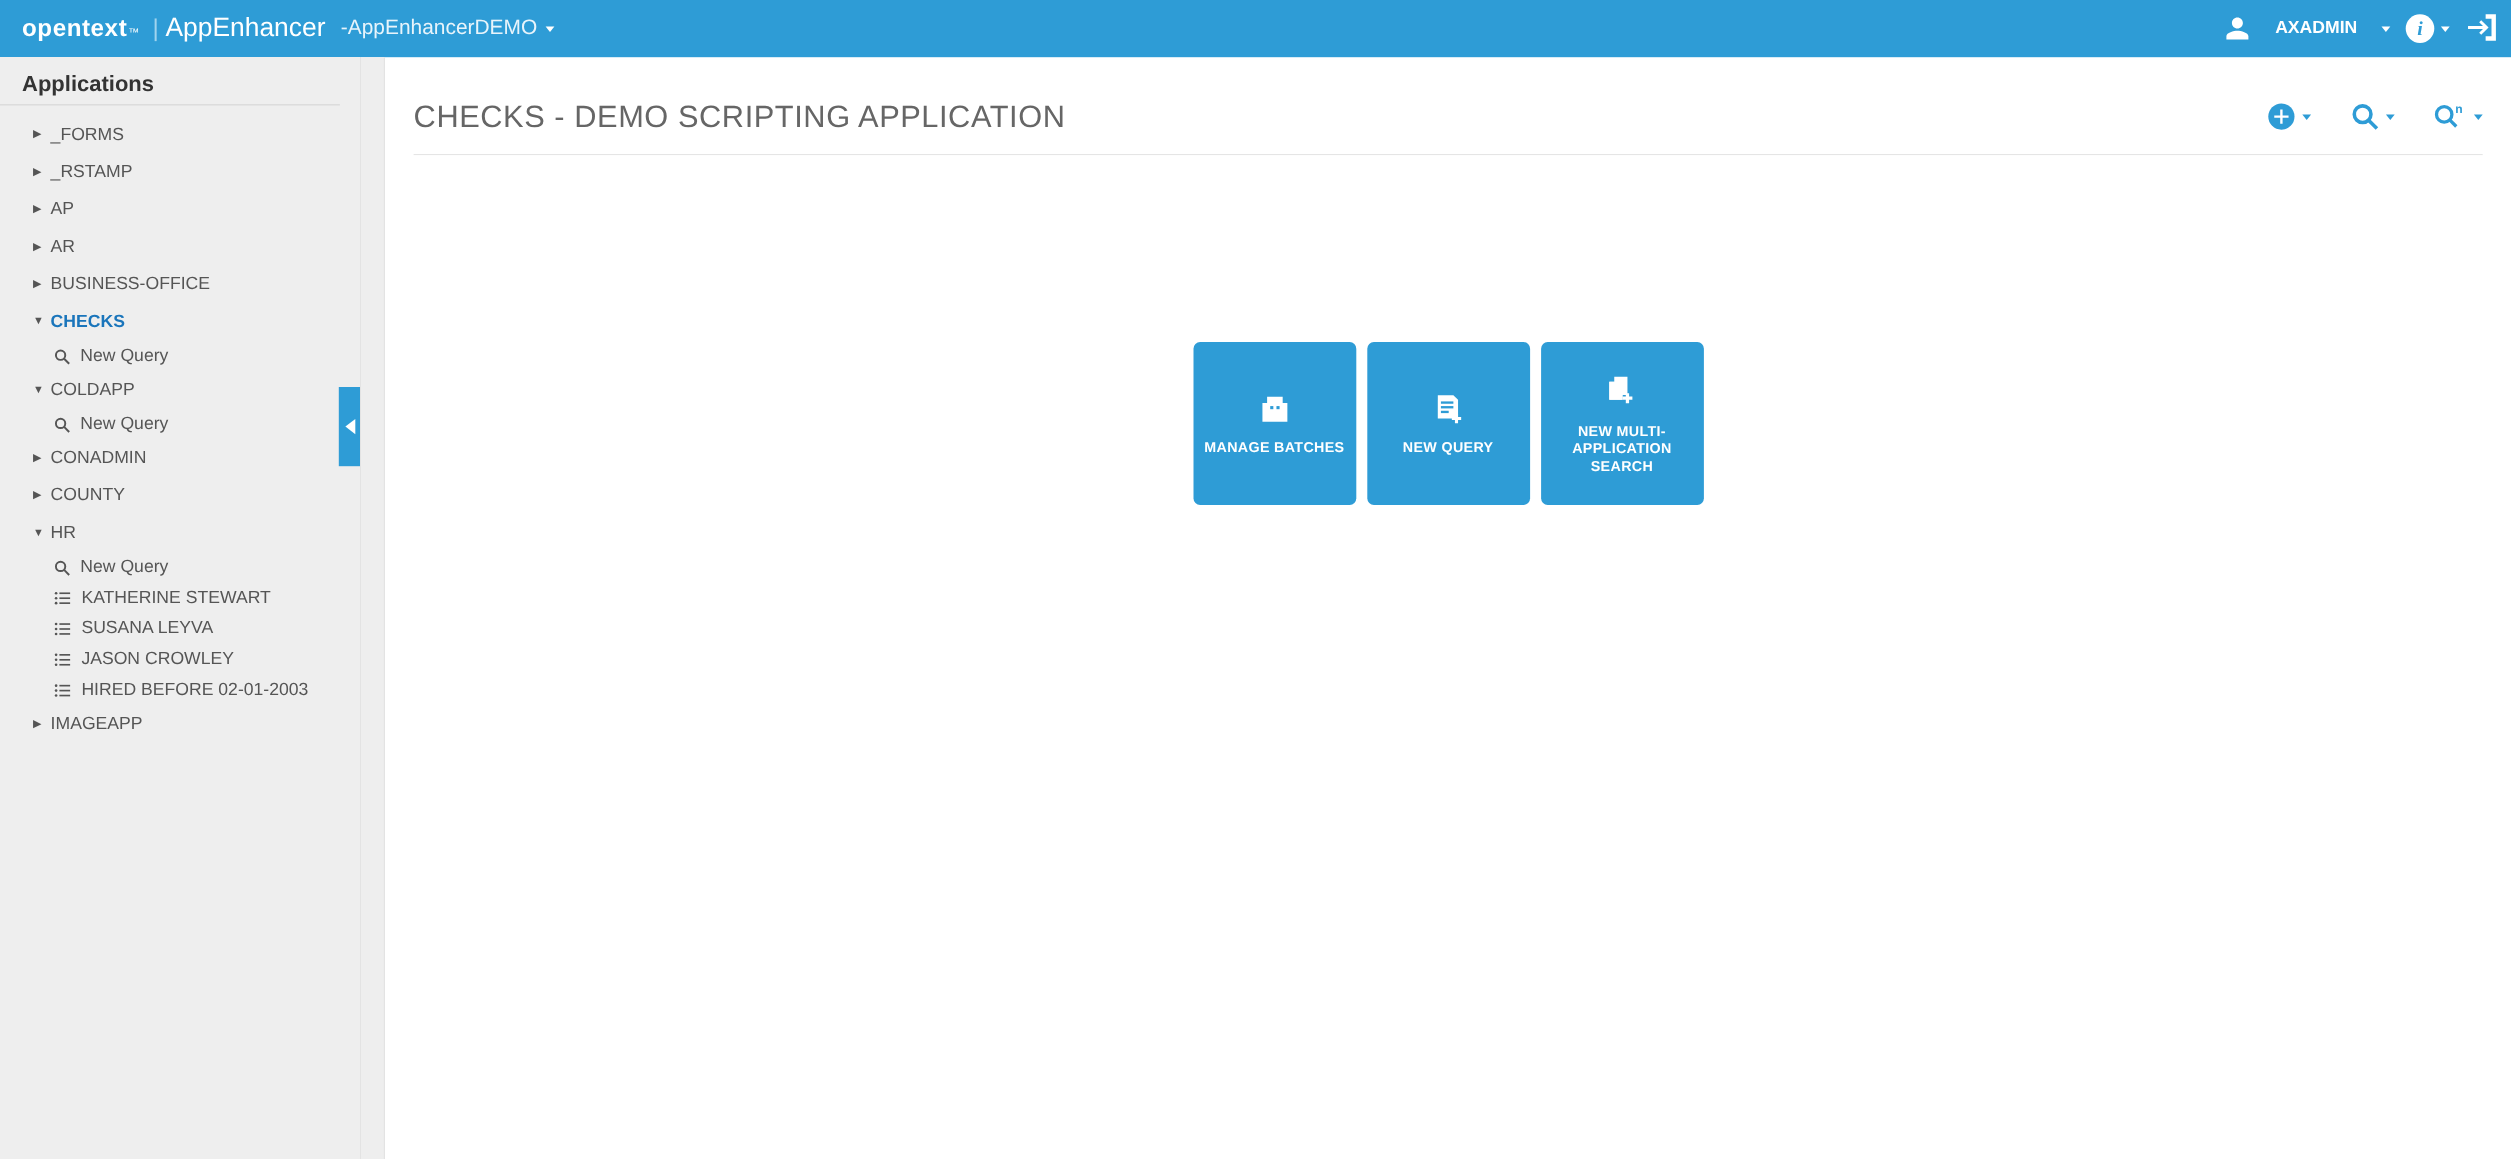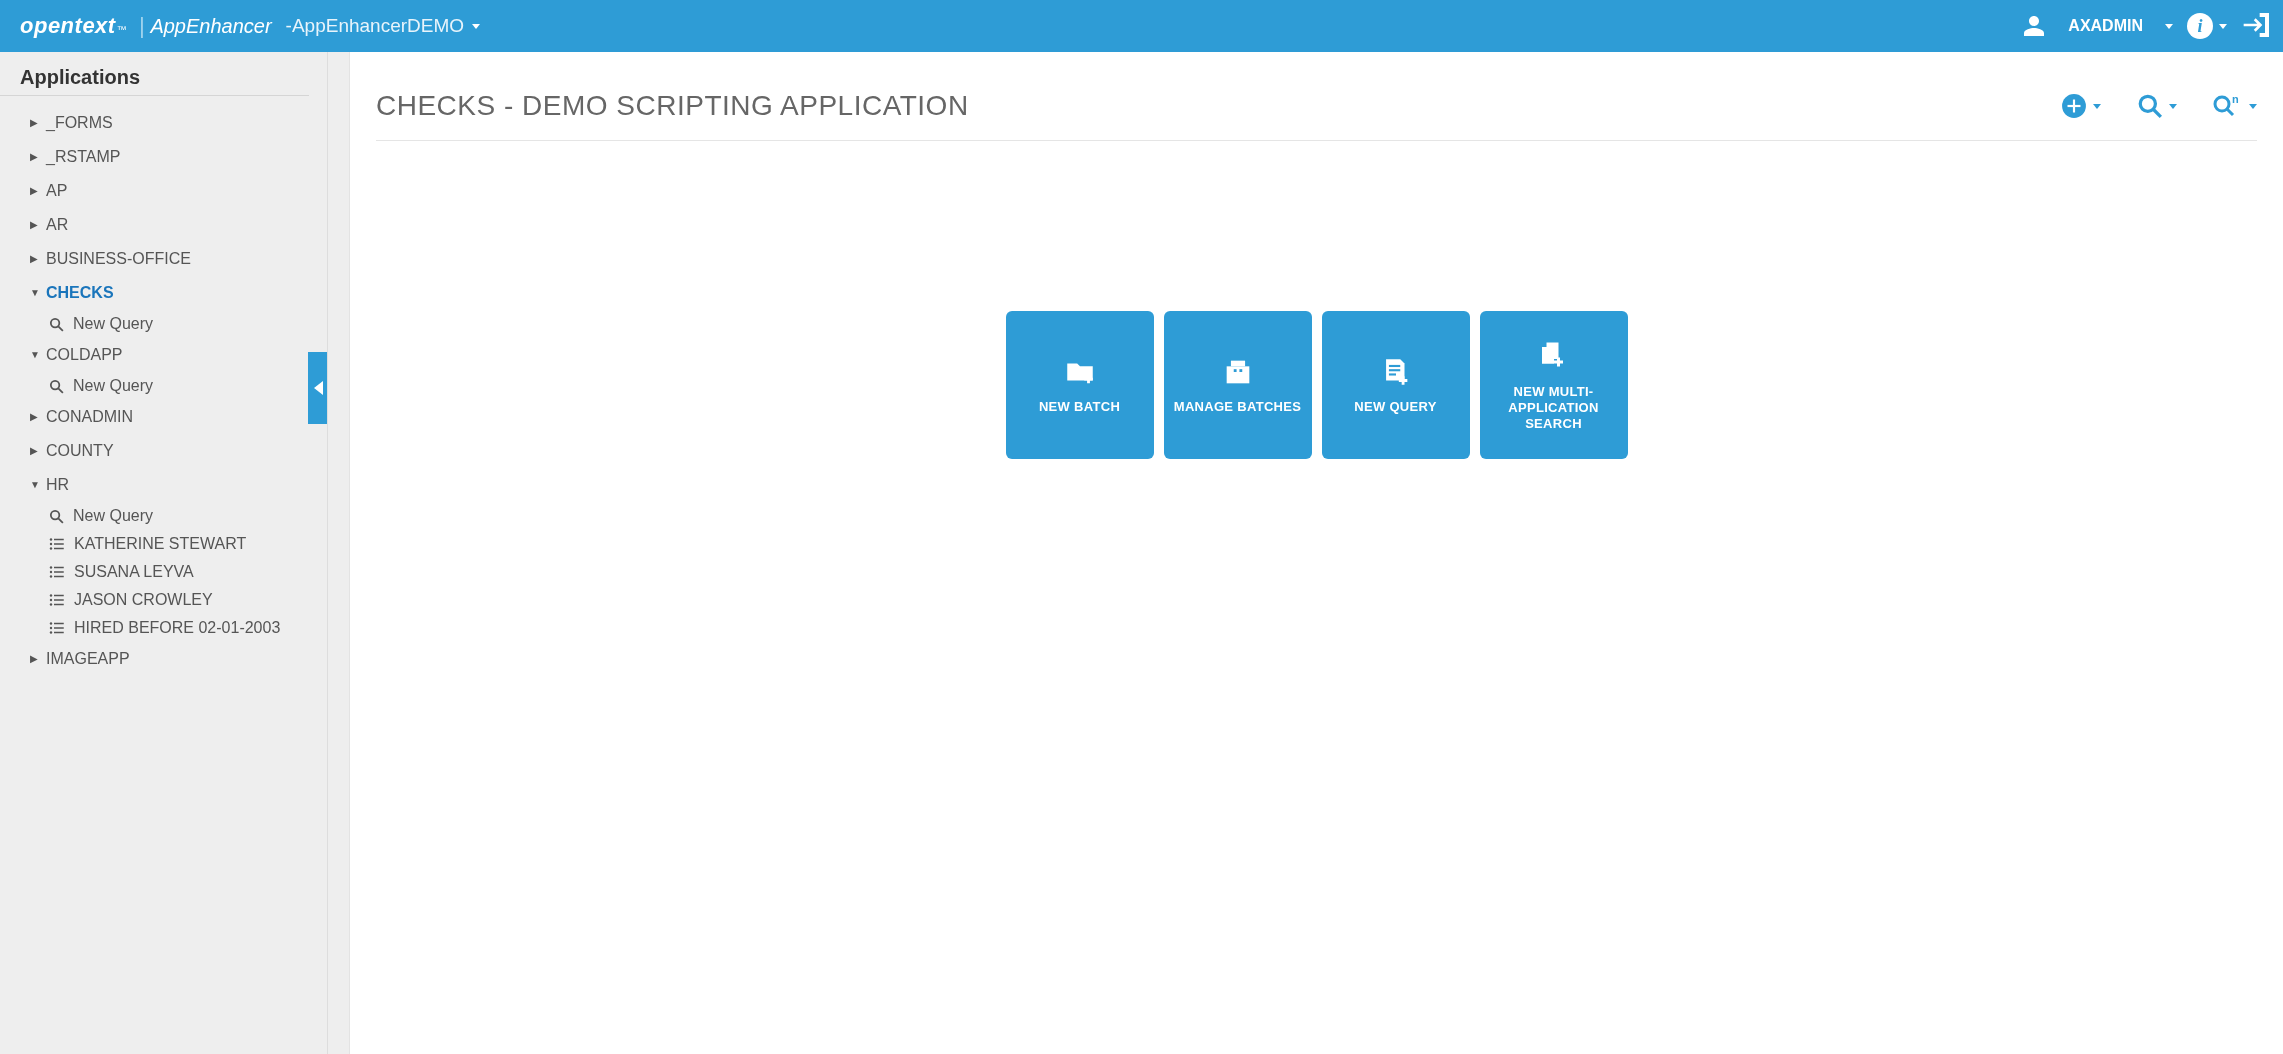--- a/index.html
+++ b/index.html
@@ -6,25 +6,25 @@
 body { font-family: "Segoe UI", Arial, sans-serif; font-size: 14px; color: #333; background: #fff; overflow: hidden; }
 
 .top-bar {
   height: 52px;
   background: #2e9cd6;
   display: flex;
   align-items: center;
   padding: 0 10px 0 20px;
   color: #fff;
 }
-.brand { display: flex; align-items: baseline; gap: 0; font-style: italic; }
+.brand { display: flex; align-items: baseline; gap: 0; }
 .brand-open { font-weight: 700; font-size: 22px; letter-spacing: 0.5px; }
 .brand-tm { font-size: 10px; margin-left: 1px; margin-right: 6px; }
 .brand-sep { color: #a0d4ee; font-size: 22px; font-weight: 300; margin: 0 6px; }
-.brand-app { font-size: 20px; font-weight: 400; }
+.brand-app { font-size: 24px; font-weight: 400; }
 .instance-dd { margin-left: 14px; color: #e8f4fb; font-size: 19px; display: flex; align-items: center; cursor: pointer; }
 .instance-dd .caret { margin-left: 8px; }
 
 .top-right { margin-left: auto; display: flex; align-items: center; gap: 14px; }
 .user-box { display: flex; align-items: center; gap: 22px; cursor: pointer; font-size: 16px; font-weight: 600; }
 .caret { border-left: 5px solid transparent; border-right: 5px solid transparent; border-top: 6px solid #fff; width: 0; height: 0; display: inline-block; }
 .caret.small { border-left-width:4px; border-right-width:4px; border-top-width:5px; }
 .caret.blue { border-top-color: #2e9cd6; }
 
 .info-btn { display:flex; align-items:center; gap:6px; cursor:pointer; }
@@ -289,27 +289,20 @@
               <circle cx="9" cy="10" r="7"></circle>
               <line x1="14" y1="15" x2="20" y2="21"></line>
               <text x="19" y="9" font-size="11" font-weight="700" fill="#2e9cd6" stroke="none">n</text>
             </svg>
           <span class="caret small blue"></span>
         </div>
       </div>
     </div>
 
     <div class="tile-row">
-      <div class="tile">
-        <svg width="34" height="34" viewBox="0 0 24 24">
-            <path d="M3 6h7l2 2h9v10H3z"></path>
-            <path d="M17 14h2v2h2v2h-2v2h-2v-2h-2v-2h2z"></path>
-          </svg>
-        <div class="lbl">NEW BATCH</div>
-      </div>
       <div class="tile">
         <svg width="34" height="34" viewBox="0 0 24 24">
             <path d="M4 8h16v12H4z"></path>
             <path d="M7 4h10v4H7z"></path>
             <rect x="9" y="10" width="2" height="2" fill="#2e9cd6"></rect>
             <rect x="13" y="10" width="2" height="2" fill="#2e9cd6"></rect>
           </svg>
         <div class="lbl">MANAGE BATCHES</div>
       </div>
       <div class="tile">

